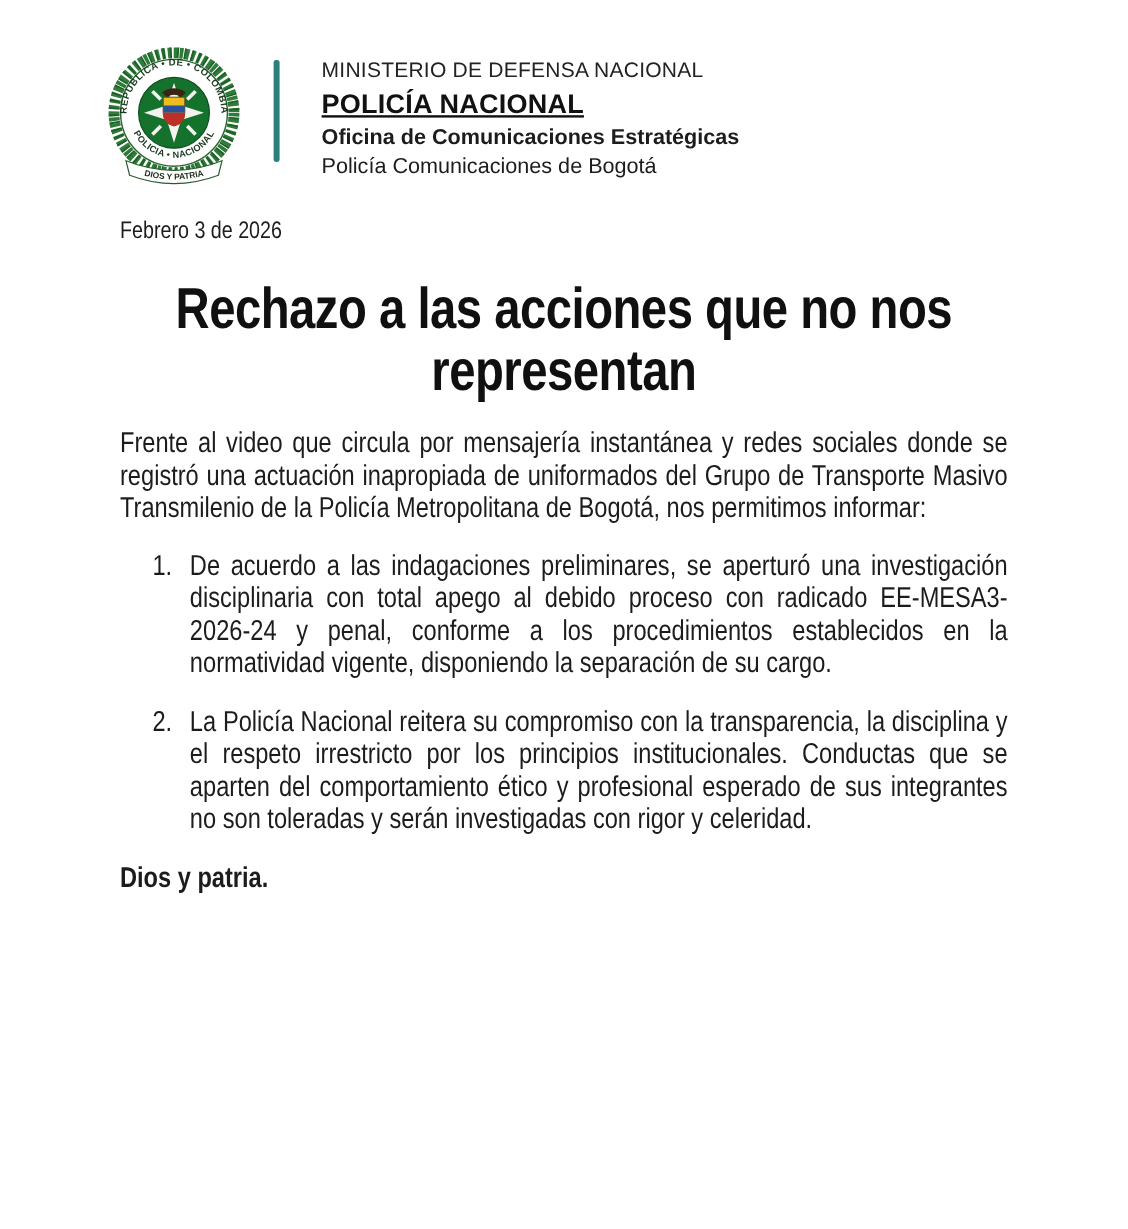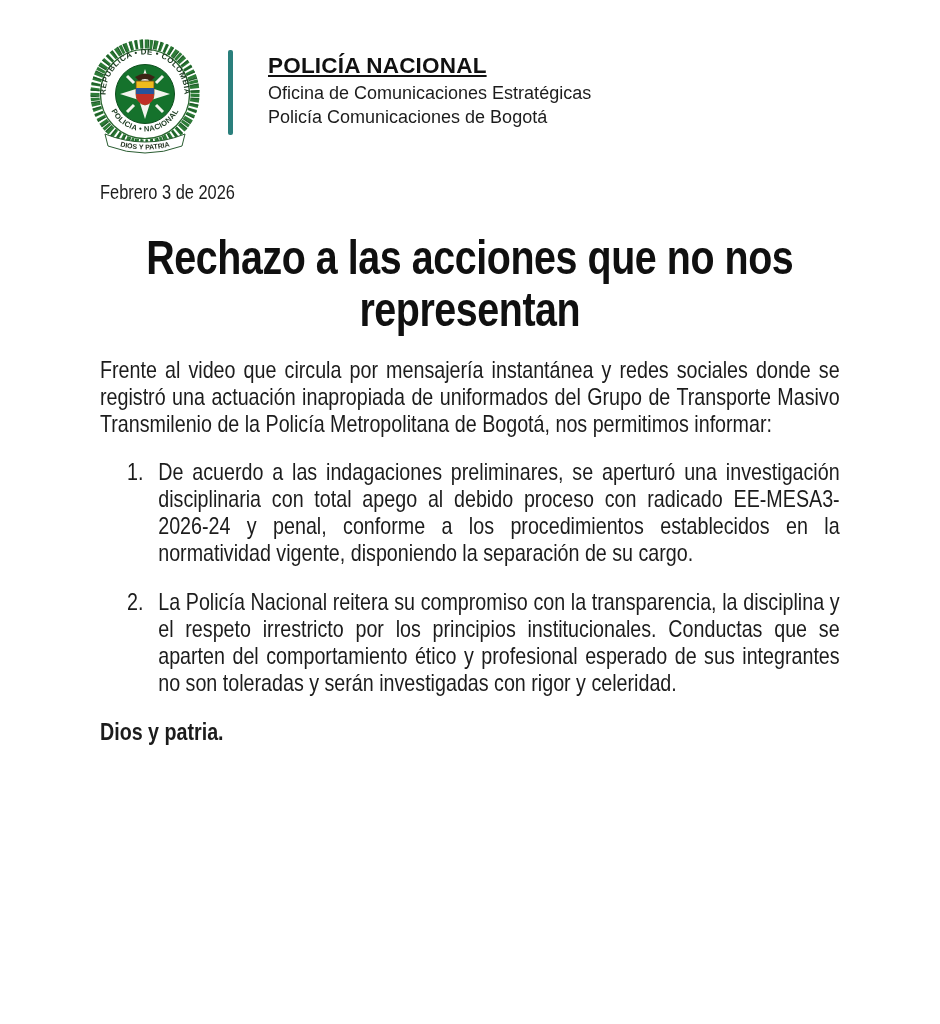--- a/index.html
+++ b/index.html
@@ -12,21 +12,21 @@
     font-family:"Liberation Sans",sans-serif;
     color:#1c1c1c;
   }
   
   .letterhead{display:flex;align-items:flex-start;padding:36px 0 0 85px;}
   .crest{width:120px;height:124px;flex:0 0 auto;display:block;}
   .divider{width:5px;height:85px;background:#2a7f7c;margin:14px 0 0 23px;border-radius:2px;}
   .lh-text{margin:12px 0 0 35px;}
   .lh-ministry{font-size:17.5px;line-height:21px;letter-spacing:.2px;color:#232323;}
   .lh-institution{font-size:22.5px;line-height:27px;font-weight:700;margin-top:4px;color:#111;letter-spacing:.2px;text-decoration:underline;}
-  .lh-office{font-size:18px;line-height:22px;margin-top:3px;}
+  .lh-office{font-size:18px;line-height:22px;margin-top:3px;font-weight:bold;}
   .lh-unit{font-size:18px;line-height:22px;margin-top:2px;}
   
   .content{margin:20px 0 0 100px;}
   .squeeze{width:902px;transform:scaleX(0.82);transform-origin:0 0;}
   .date{font-size:20px;line-height:24px;}
   .title{margin:28px 0 0 0;font-size:48px;line-height:52px;font-weight:700;
          text-align:center;letter-spacing:-.5px;color:#101010;}
   .title span{display:block;}
   .intro{margin:20px 0 0 0;font-size:24px;line-height:27px;text-align:justify;}
   .list{margin:21px 0 0 0;}
@@ -76,20 +76,21 @@
       <path d="M 20,98 Q 60,114 100,98 L 97,110 Q 60,124 23,110 Z" fill="#ffffff" stroke="#2a5c31" stroke-width="1"></path>
       <path id="arcBan" d="M 26,107.5 Q 60,119.5 94,107.5" fill="none"></path>
       <text font-size="7" font-weight="bold" fill="#23301f" text-anchor="middle">
         <textPath href="#arcBan" startOffset="50%">DIOS Y PATRIA</textPath>
       </text>
     </svg>
 
     <div class="divider"></div>
 
     <div class="lh-text">
+      <div class="lh-ministry">MINISTERIO DE DEFENSA NACIONAL</div>
       <div class="lh-institution">POLICÍA NACIONAL</div>
       <div class="lh-office">Oficina de Comunicaciones Estratégicas</div>
       <div class="lh-unit">Policía Comunicaciones de Bogotá</div>
     </div>
   </header>
 
   <main class="content">
     <div class="squeeze">
 
       <p class="date">Febrero 3 de 2026</p>

